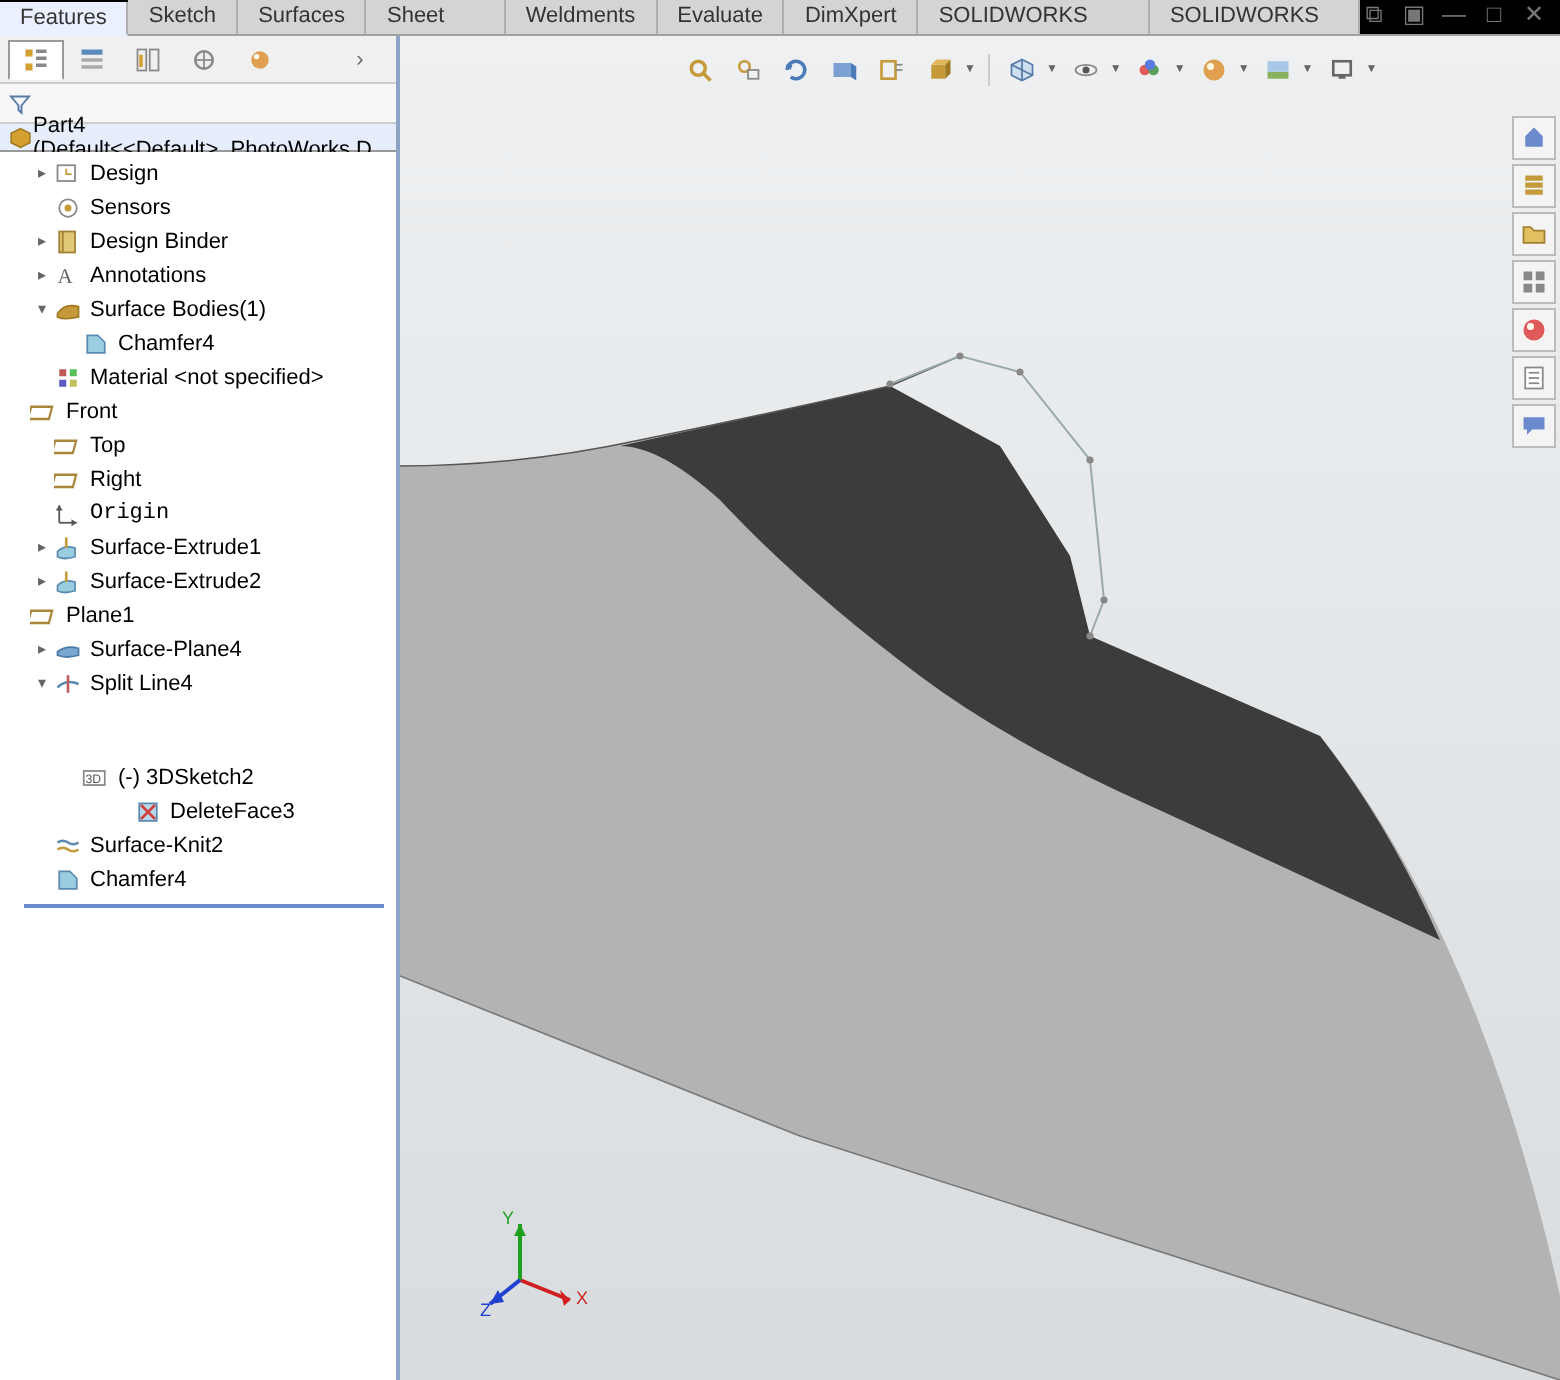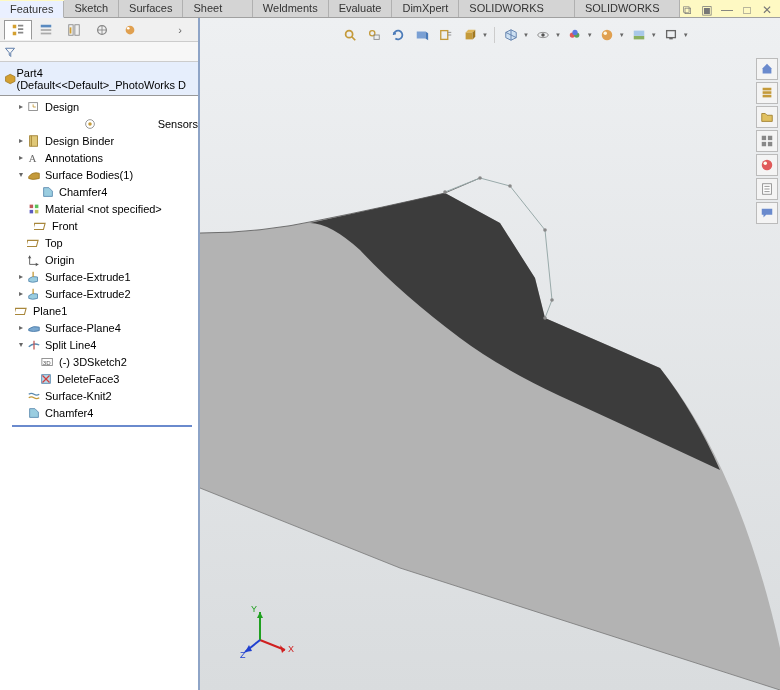--- a/index.html
+++ b/index.html
@@ -8,23 +8,23 @@
     font-family: "Segoe UI", Arial, sans-serif;
     font-size: 11px;
     background: #f0f0f0;
     width: 780px;
     height: 690px;
     overflow: hidden;
     position: relative;
   }
   .tabstrip {
     display: flex;
-    align-items: flex-end;
+    align-items: flex-start;
     height: 18px;
-    background: #fef9c3;
+    background: #000000;
     border-bottom: 1px solid #a0a0a0;
   }
   .tab {
     padding: 1px 10px;
     height: 17px;
     line-height: 15px;
     border-right: 1px solid #b0b0b0;
     background: #d4d4d4;
     color: #333;
     cursor: pointer;
@@ -85,21 +85,21 @@
   .sidetab.active { background: #fff; border:1px solid #999; border-bottom-color:#fff;}
   .sidetab.expand { margin-left: auto; }
   .filterbar {
     height: 20px;
     border-bottom: 1px solid #ccc;
     display: flex;
     align-items: center;
     padding: 0 4px;
   }
   .partheader {
-    height: 34px;
+    height: 14px;
     background: #e6eefc;
     border-bottom: 1px solid #999;
     display: flex;
     align-items: center;
     padding: 0 4px;
     gap: 0;
   }
   .tree {
     flex: 1;
     overflow: auto;
@@ -341,21 +341,21 @@
         <div class="tree-row" style="padding-left: 16px;">
           <span class="expander">▸</span>
           <span class="tree-icon">
             <svg class="svgicon" viewBox="0 0 16 16">
               <rect x="2" y="3" width="10" height="9" fill="none" stroke="#888"></rect>
               <polyline points="7,5 7,8 10,8" fill="none" stroke="#c49a3a"></polyline>
             </svg>
           </span>
           <span>Design</span>
         </div>
-        <div class="tree-row" style="padding-left: 16px; justify-content: space-between;">
+        <div class="tree-row" style="padding-left: 16px;">
           <span class="expander"></span>
           <span class="tree-icon">
             <svg class="svgicon" viewBox="0 0 16 16">
               <circle cx="8" cy="8" r="5" fill="none" stroke="#888"></circle>
               <circle cx="8" cy="8" r="2" fill="#c49a3a"></circle>
             </svg>
           </span>
           <span>Sensors</span>
         </div>
         <div class="tree-row" style="padding-left: 16px;">
@@ -400,39 +400,48 @@
           <span class="tree-icon">
             <svg class="svgicon" viewBox="0 0 16 16">
               <rect x="3" y="3" width="4" height="4" fill="#c05a5a"></rect>
               <rect x="9" y="3" width="4" height="4" fill="#5ac05a"></rect>
               <rect x="3" y="9" width="4" height="4" fill="#5a5ac0"></rect>
               <rect x="9" y="9" width="4" height="4" fill="#c0c05a"></rect>
             </svg>
           </span>
           <span>Material &lt;not specified&gt;</span>
         </div>
-        <div class="tree-row" style="padding-left: 23px;">
+        <div class="tree-row" style="padding-left: 4px;">
           <span class="expander"></span>
           <span class="tree-icon">
             <svg class="svgicon" viewBox="0 0 16 16">
               <rect x="2" y="5" width="12" height="7" fill="none" stroke="#a8863a" stroke-width="1.3" transform="skewX(-15)"></rect>
             </svg>
           </span>
           <span>Front</span>
         </div>
         <div class="tree-row" style="padding-left: 16px;">
           <span class="expander"></span>
           <span class="tree-icon">
             <svg class="svgicon" viewBox="0 0 16 16">
               <rect x="2" y="5" width="12" height="7" fill="none" stroke="#a8863a" stroke-width="1.3" transform="skewX(-15)"></rect>
             </svg>
           </span>
           <span>Top</span>
         </div>
         <div class="tree-row" style="padding-left: 16px;">
+          <span class="expander"></span>
+          <span class="tree-icon">
+            <svg class="svgicon" viewBox="0 0 16 16">
+              <rect x="2" y="5" width="12" height="7" fill="none" stroke="#a8863a" stroke-width="1.3" transform="skewX(-15)"></rect>
+            </svg>
+          </span>
+          <span>Right</span>
+        </div>
+        <div class="tree-row" style="padding-left: 16px; font-family: Liberation Mono, monospace;">
           <span class="expander"></span>
           <span class="tree-icon">
             <svg class="svgicon" viewBox="0 0 16 16">
               <line x1="3" y1="13" x2="3" y2="3" stroke="#555"></line>
               <line x1="3" y1="13" x2="13" y2="13" stroke="#555"></line>
               <polygon points="3,3 1,6 5,6" fill="#555"></polygon>
               <polygon points="13,13 10,11 10,15" fill="#555"></polygon>
             </svg>
           </span>
           <span>Origin</span>
@@ -478,31 +487,31 @@
         <div class="tree-row" style="padding-left: 16px;">
           <span class="expander">▾</span>
           <span class="tree-icon">
             <svg class="svgicon" viewBox="0 0 16 16">
               <path d="M2 10 Q7 5 14 8" fill="none" stroke="#5a8ab0" stroke-width="1.5"></path>
               <line x1="8" y1="3" x2="8" y2="13" stroke="#c05a5a" stroke-width="1.5"></line>
             </svg>
           </span>
           <span>Split Line4</span>
         </div>
-        <div class="tree-row" style="padding-left: 30px;">
+        <div class="tree-row" style="padding-left: 30px; margin-top: 30px;">
           <span class="expander"></span>
           <span class="tree-icon">
             <svg class="svgicon" viewBox="0 0 16 16">
               <rect x="1" y="4" width="12" height="8" fill="#fff" stroke="#888"></rect>
               <text x="2" y="11" font-size="7" fill="#555">3D</text>
             </svg>
           </span>
           <span>(-) 3DSketch2</span>
         </div>
-        <div class="tree-row" style="padding-left: 28px;">
+        <div class="tree-row" style="padding-left: 28px; margin-left: 28px;">
           <span class="expander"></span>
           <span class="tree-icon">
             <svg class="svgicon" viewBox="0 0 16 16">
               <polygon points="3,3 13,3 13,13 3,13" fill="#b8d8e8" stroke="#5a8ab0"></polygon>
               <line x1="4" y1="4" x2="12" y2="12" stroke="#d04040" stroke-width="1.5"></line>
               <line x1="12" y1="4" x2="4" y2="12" stroke="#d04040" stroke-width="1.5"></line>
             </svg>
           </span>
           <span>DeleteFace3</span>
         </div>

